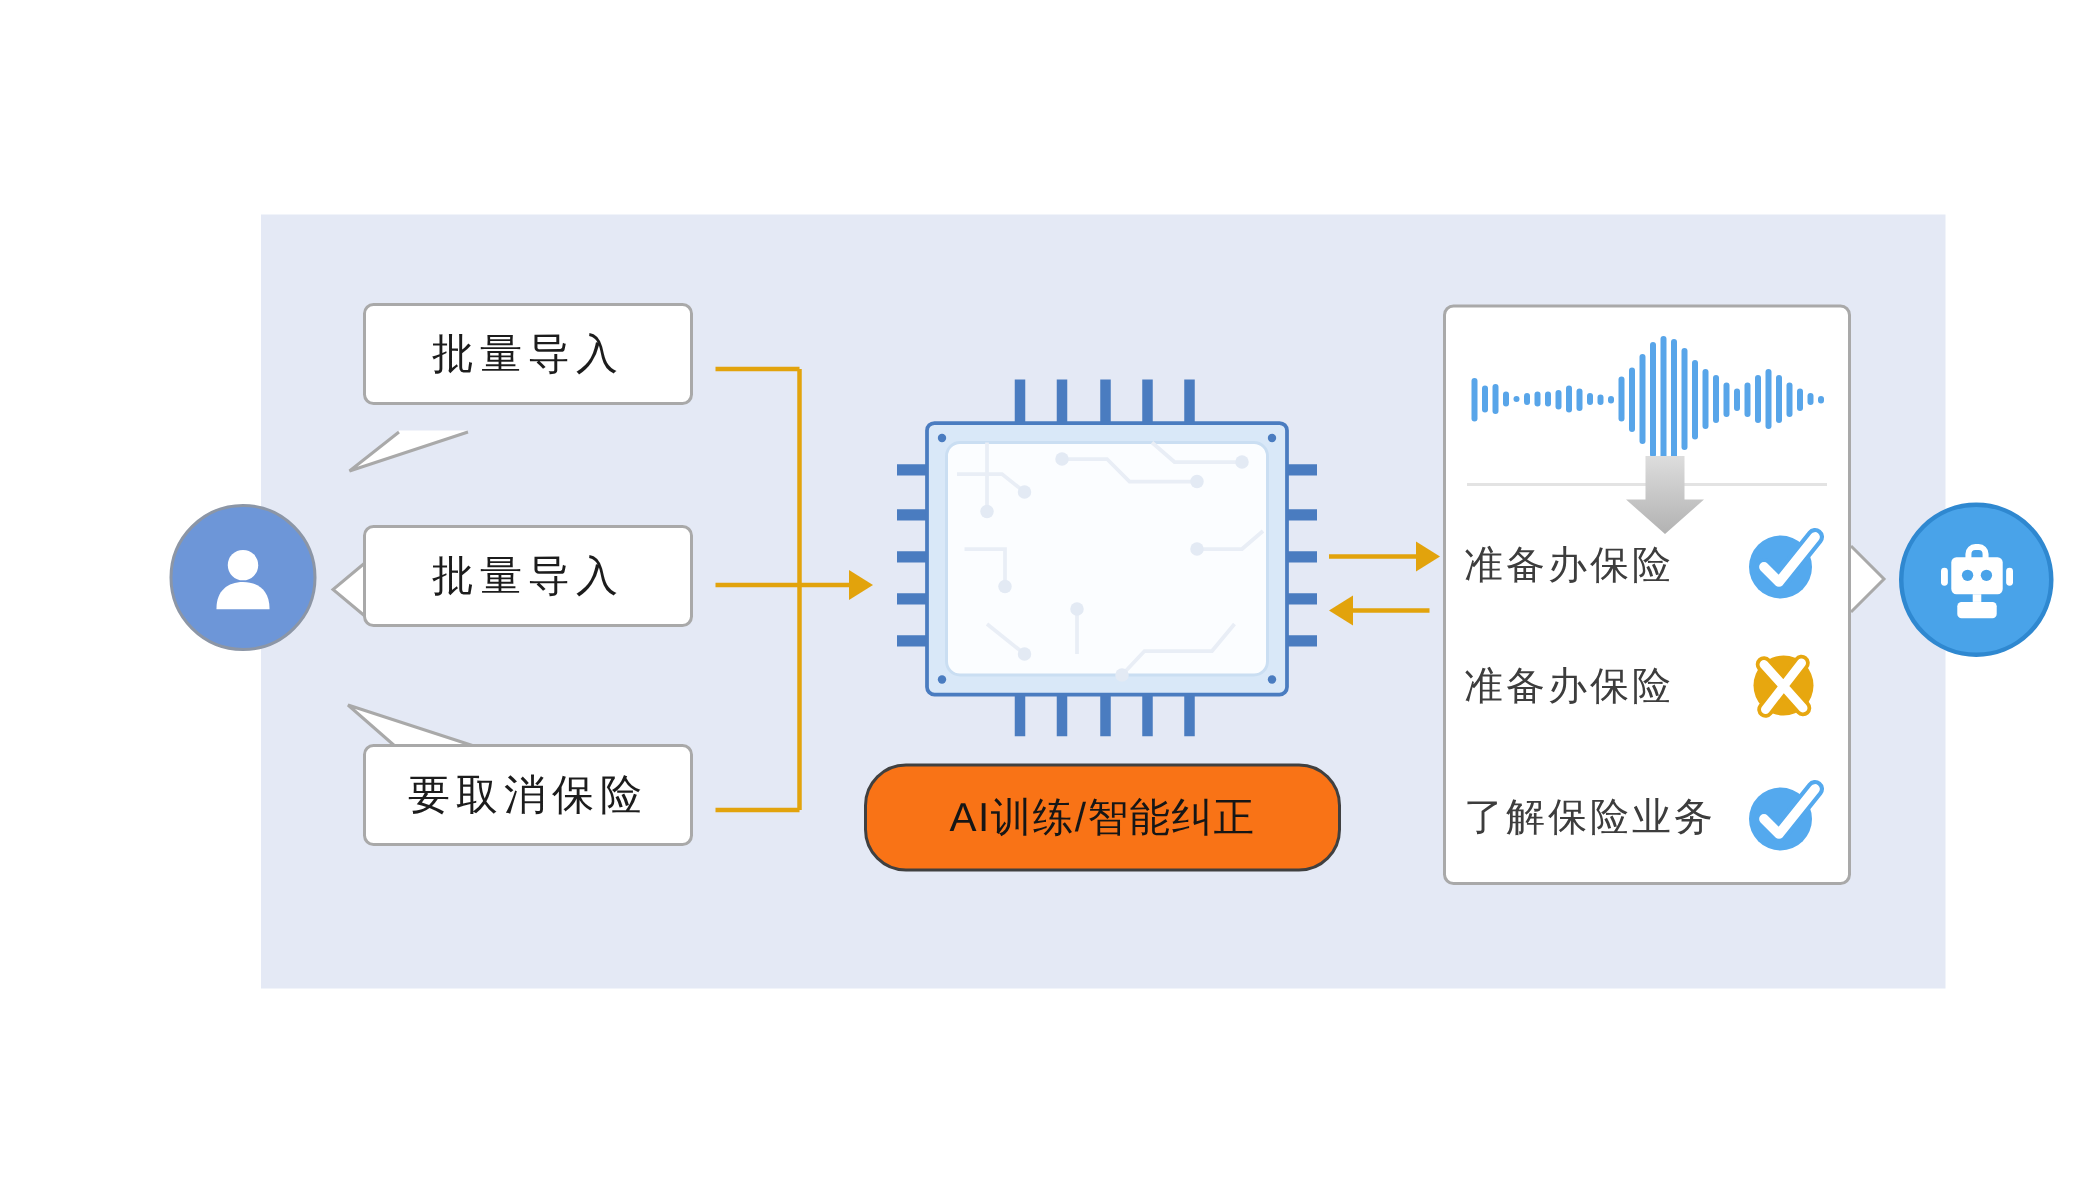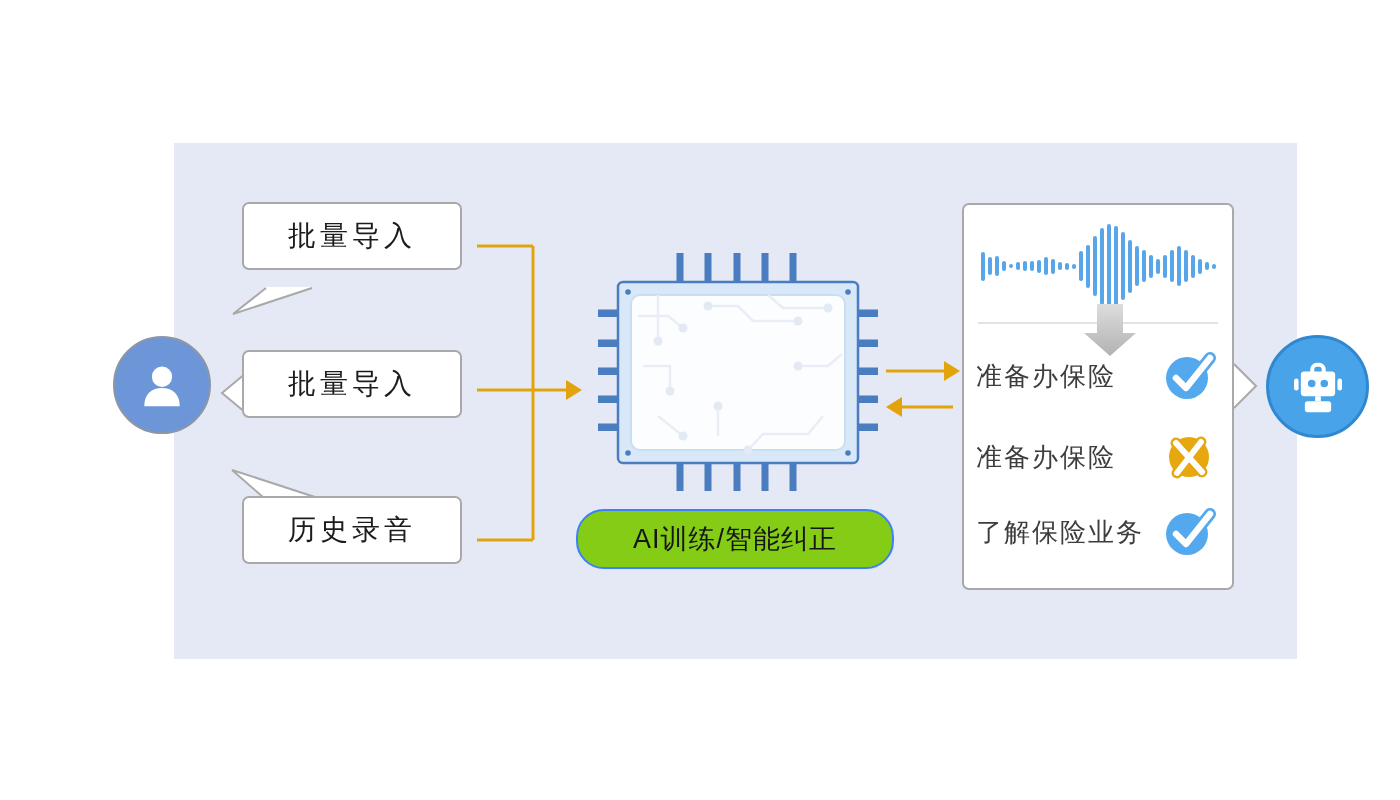--- a/index.html
+++ b/index.html
@@ -19,35 +19,35 @@
             font-size:28px; letter-spacing:4px; color:#1c1c1c; z-index:3; }
   #bubble-0 { top:202px; } #bubble-1 { top:350px; } #bubble-2 { top:496px; }
   .tail { z-index:2; overflow:visible; }
 
   #connector-layer { left:0; top:0; width:1400px; height:800px; pointer-events:none; z-index:1; }
 
   #chip-box { left:598px; top:246px; width:282px; height:245px; }
   #chip-label { left:618px; top:354px; width:240px; text-align:center; font-size:28px;
                 color:#111; letter-spacing:1px; z-index:4; }
 
-  #ai-pill { left:576px; top:509px; width:318px; height:60px; background:#84cc16;
-             border:2px solid #3b82f6; border-radius:28px; display:flex; align-items:center;
+  #ai-pill { left:576px; top:509px; width:318px; height:72px; background:#f97316;
+             border:2px solid #404040; border-radius:28px; display:flex; align-items:center;
              justify-content:center; font-size:27px; color:#161616; letter-spacing:1px; }
 
   #right-card { left:962px; top:203px; width:272px; height:387px; background:#ffffff;
                 border:2px solid #a9a9a9; border-radius:7px; z-index:2; }
   #waveform { left:981px; top:224px; width:238px; height:84px; display:flex;
               align-items:center; z-index:3; }
   .wave-bar { width:4px; margin-right:3px; border-radius:2px; min-height:4px; }
   #card-divider { left:978px; top:322px; width:240px; height:2px; background:#e3e3e3; z-index:3; }
   #down-arrow { left:1084px; top:304px; width:52px; height:56px; z-index:4; }
 
   .result-row { left:976px; width:242px; height:56px; display:flex; align-items:center;
                 justify-content:space-between; z-index:3; }
-  #row-0 { top:348px; } #row-1 { top:429px; } #row-2 { top:504px; }
+  #row-0 { top:348px; } #row-1 { top:429px; } #row-2 { top:516px; }
   .result-label { font-size:26px; color:#3d3d3d; letter-spacing:2px; white-space:nowrap; }
   .result-icon { width:54px; height:54px; flex:0 0 54px; }
 </style>
 </head>
 <body>
 
 <div id="stage">
 
   <div id="panel" class="abs"></div>
 
@@ -84,21 +84,21 @@
 
   <div id="bubble-1" class="abs bubble">
     <span>批量导入</span>
   </div>
   <svg class="abs tail" style="left:214px; top:368px;" width="34" height="50">
     <polygon points="32,5 8,25 32,45" fill="#ffffff"></polygon>
     <polyline points="32,5 8,25 32,45" fill="none" stroke="#a9a9a9" stroke-width="2"></polyline>
   </svg>
 
   <div id="bubble-2" class="abs bubble">
-    <span>历史录音</span>
+    <span>要取消保险</span>
   </div>
   <svg class="abs tail" style="left:220px; top:462px;" width="110" height="40">
     <polygon points="44,37 98,37 12,8" fill="#ffffff"></polygon>
     <polyline points="44,36 12,8 98,36" fill="none" stroke="#a9a9a9" stroke-width="2"></polyline>
   </svg>
 
   <svg id="chip-box" class="abs" viewBox="0 0 282 245">
     <g fill="#4a7cc0">
       <rect x="78.5" y="7" width="7" height="29"></rect>
         <rect x="106.5" y="7" width="7" height="29"></rect>

